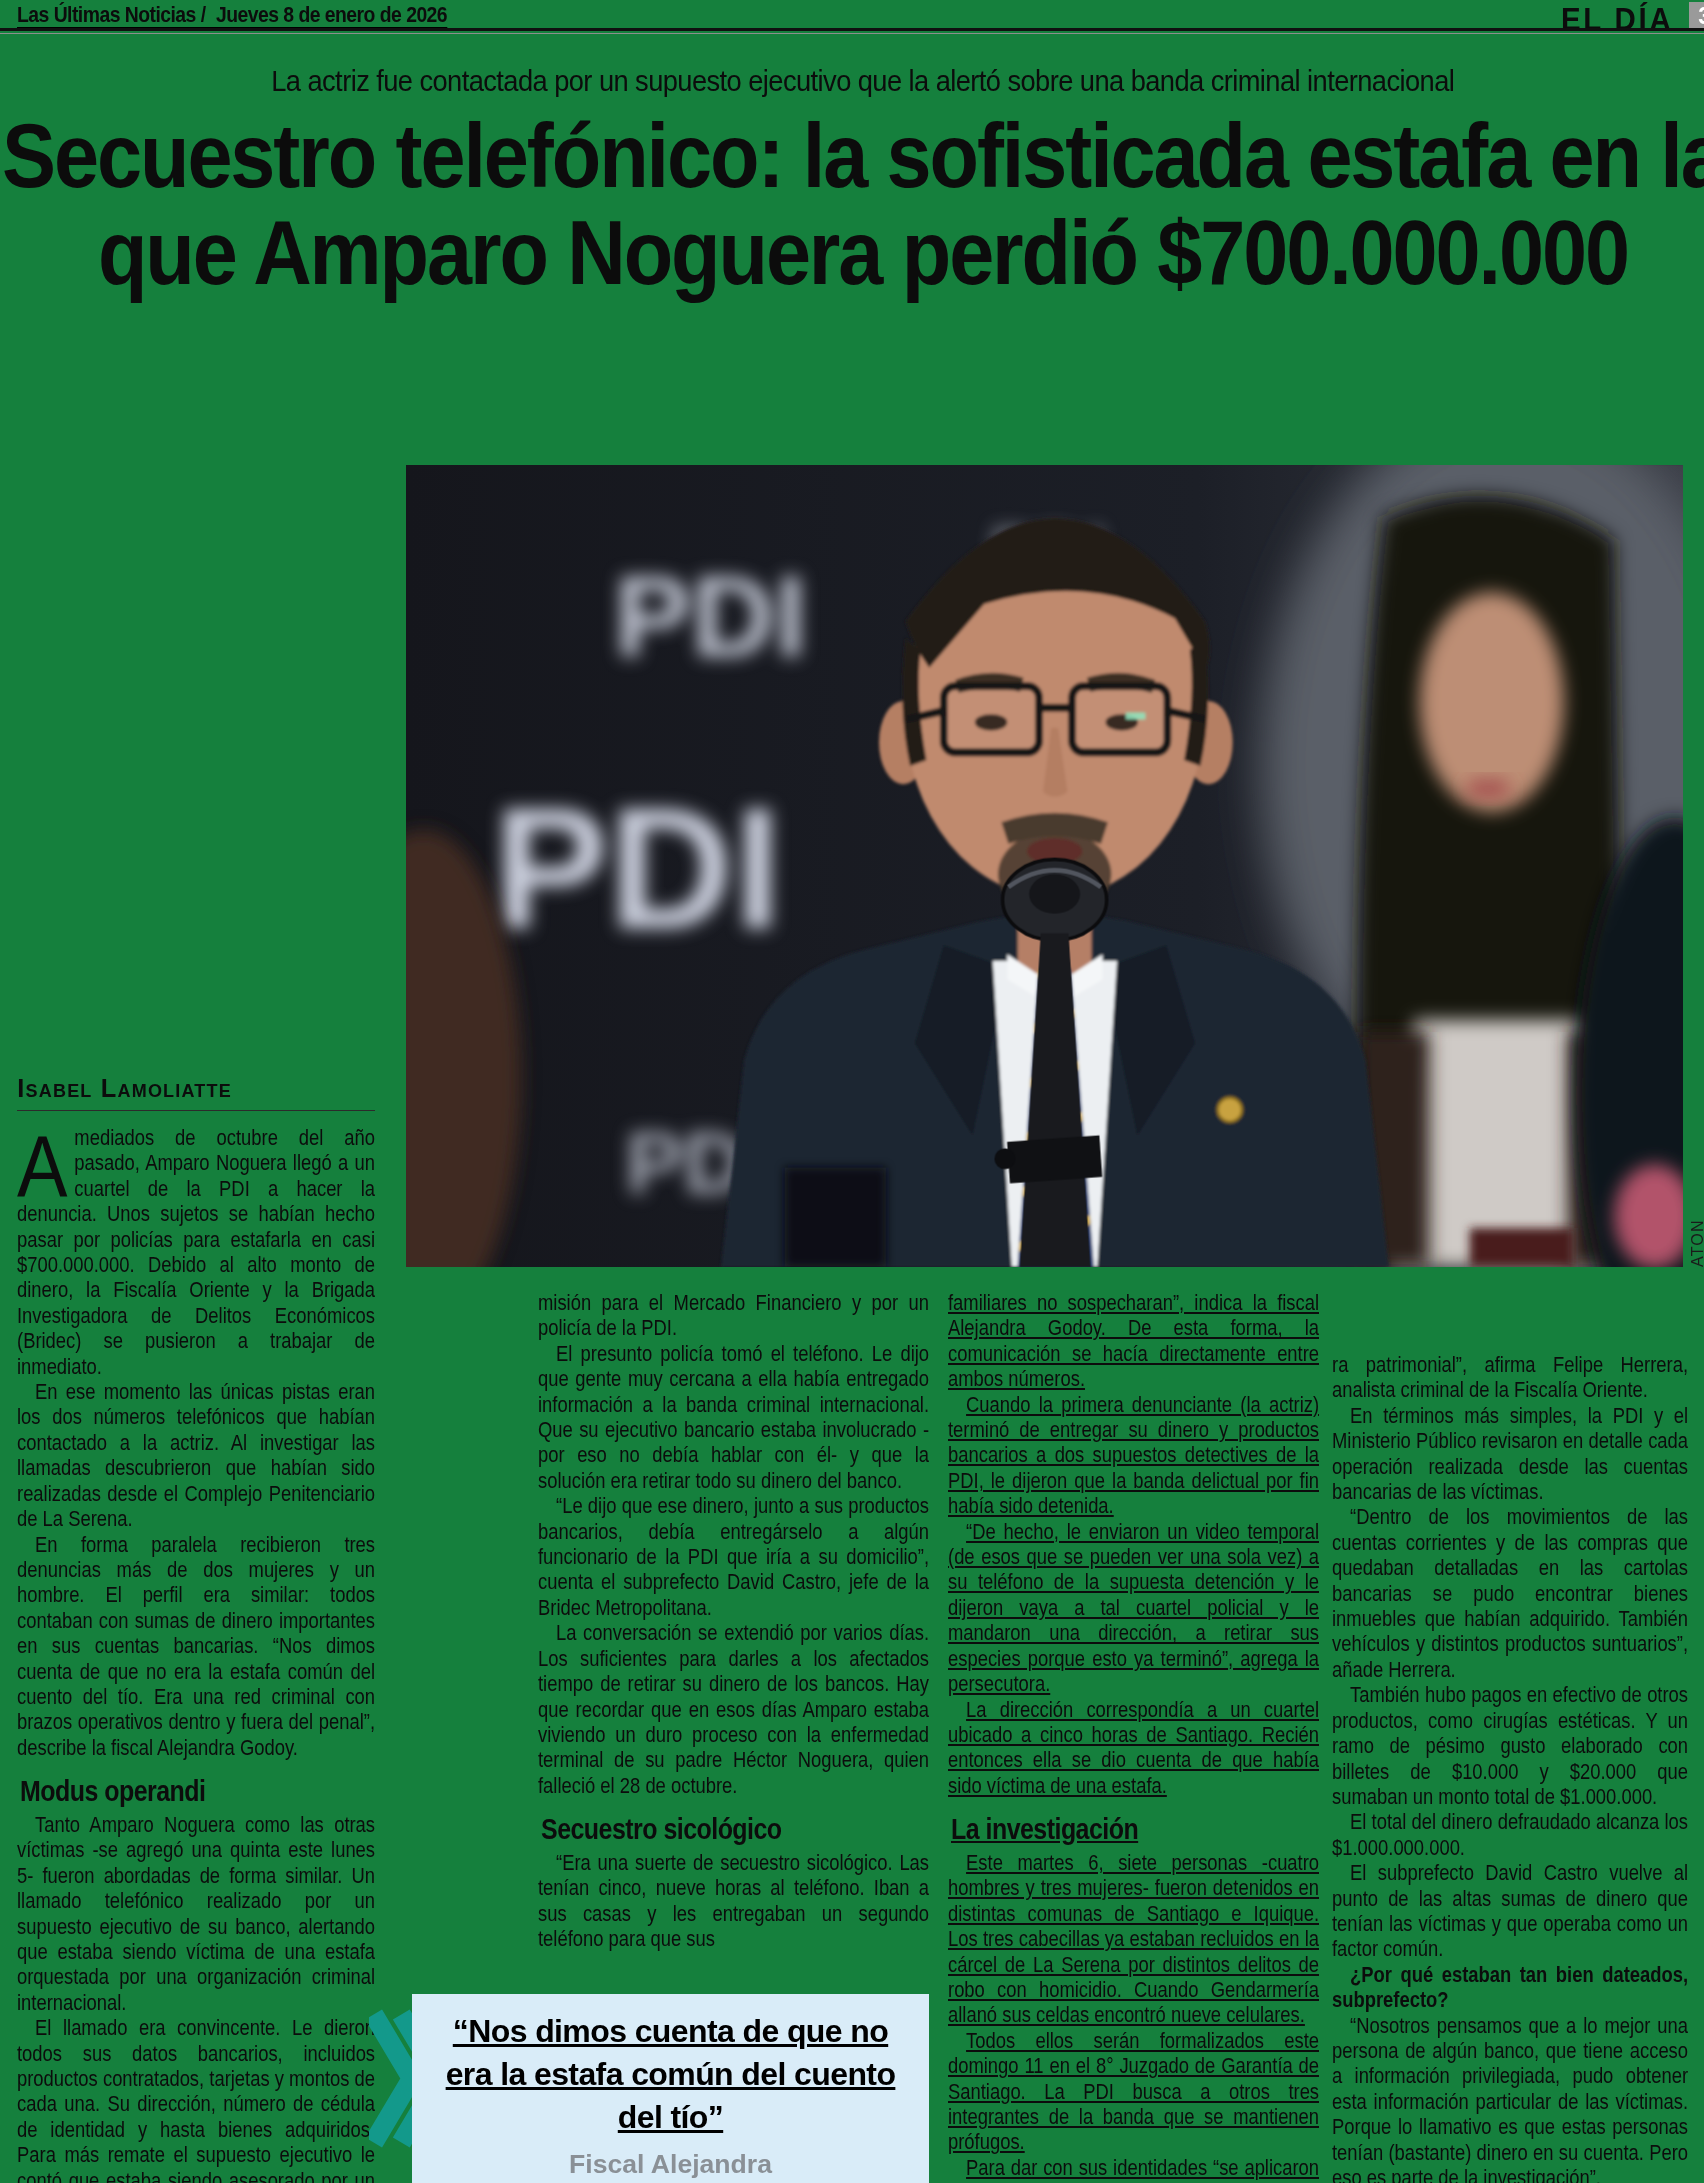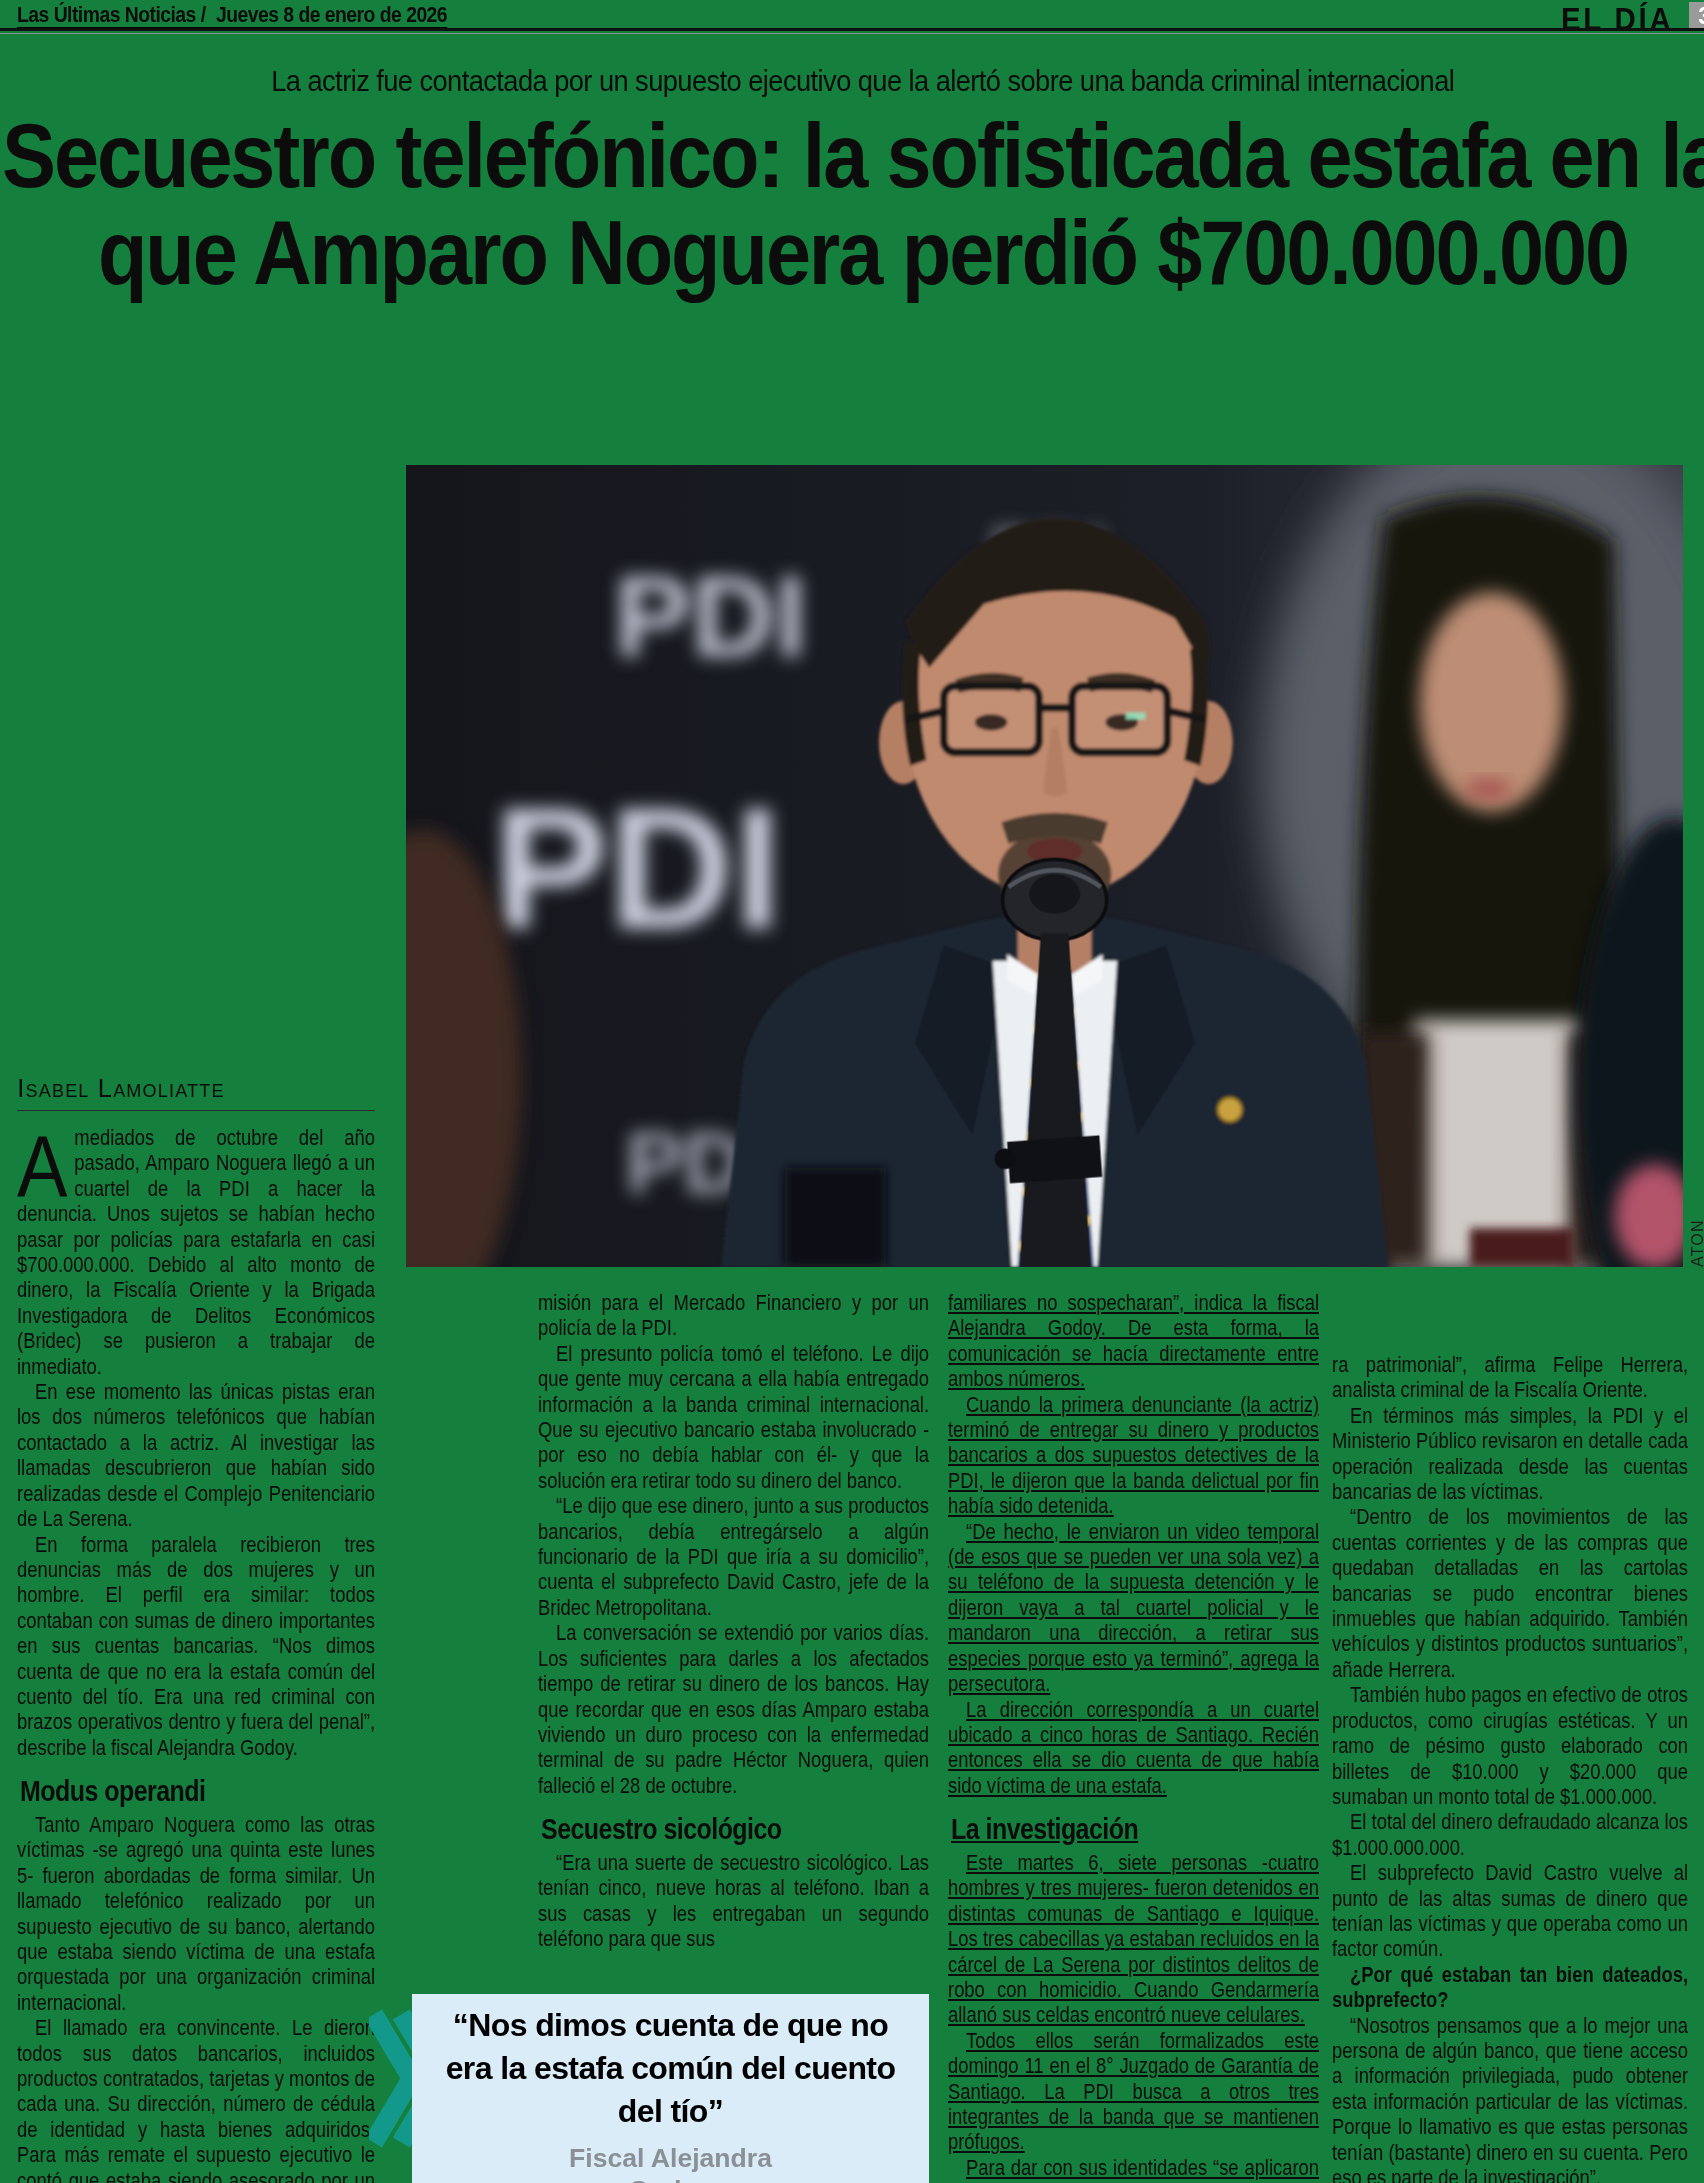--- a/index.html
+++ b/index.html
@@ -36,43 +36,43 @@
   .photo{position:absolute;left:406px;top:465px;width:1277px;height:802px;margin:0;
       overflow:hidden;background:#15161c;}
   .photo-credit{position:absolute;left:1689px;top:1267px;transform:rotate(-90deg);
       transform-origin:0 0;font-size:16px;letter-spacing:1.2px;color:#1a1a1a;white-space:nowrap;}
   .caption{position:absolute;left:408px;top:1293px;width:139px;
       font-size:21px;line-height:27px;}
   .caption .cap-inner{width:116.3%;transform:scaleX(.86);transform-origin:0 0;}
 
   
   .byline{position:absolute;left:17.3px;top:1074px;width:358px;font-size:25.4px;
-      font-variant:small-caps;font-weight:400;letter-spacing:1.2px;
+      font-variant:small-caps;font-weight:700;letter-spacing:1.2px;
       padding-bottom:7px;border-bottom:1.7px solid #2b2b2b;}
 
   
   .col{position:absolute;overflow:hidden;}
   .col-1{left:17.3px;top:1126px;width:358px;height:1057px;}
   .col-2{left:538px;top:1291px;width:391px;height:702px;}
   .col-3{left:948px;top:1291px;width:371px;height:892px;text-decoration:underline;}
   .col-4{left:1332px;top:1353px;width:356px;height:892px;}
   .colinner{width:116.3%;transform:scaleX(.86);transform-origin:0 0;
       font-size:21.4px;line-height:25.4px;text-align:justify;}
   .colinner p{margin:0;text-indent:21px;}
   .colinner p.noindent{text-indent:0;}
   .colinner p.bold-q{font-weight:800;}
   .colinner h3.subhead{font-size:29px;line-height:32px;font-weight:800;
       letter-spacing:-0.6px;margin:14px 0 5.8px 3.5px;text-align:left;}
   .dropcap{float:left;font-size:88px;line-height:69px;padding:5.8px 8px 0 0;font-weight:400;}
 
   
   .quote-box{position:absolute;left:412px;top:1994px;width:517px;height:189px;
       background:var(--quote-box-bg,#d9ecf8);overflow:hidden;}
-  .qb-quote{width:466px;margin:10px auto 0;text-align:center;
-      font-size:32px;line-height:43px;font-weight:800;letter-spacing:-0.6px;color:#000;}
+  .qb-quote{width:466px;margin:16px auto 0;text-align:center;
+      font-size:32px;line-height:43px;font-weight:800;letter-spacing:-0.6px;color:#000;text-decoration:underline;}
   .qb-attr{width:249px;margin:9.2px auto 0;text-align:center;
       font-size:26.6px;line-height:32px;font-weight:700;color:var(--attribution-gray,#8a9096);}
   .chevrons{position:absolute;left:369px;top:2006px;}
   .chevrons polyline{fill:none;stroke:var(--accent-teal,#13998b);stroke-width:34px;}
 </style>
 </head>
 <body>
 
 <div class="page">
 

